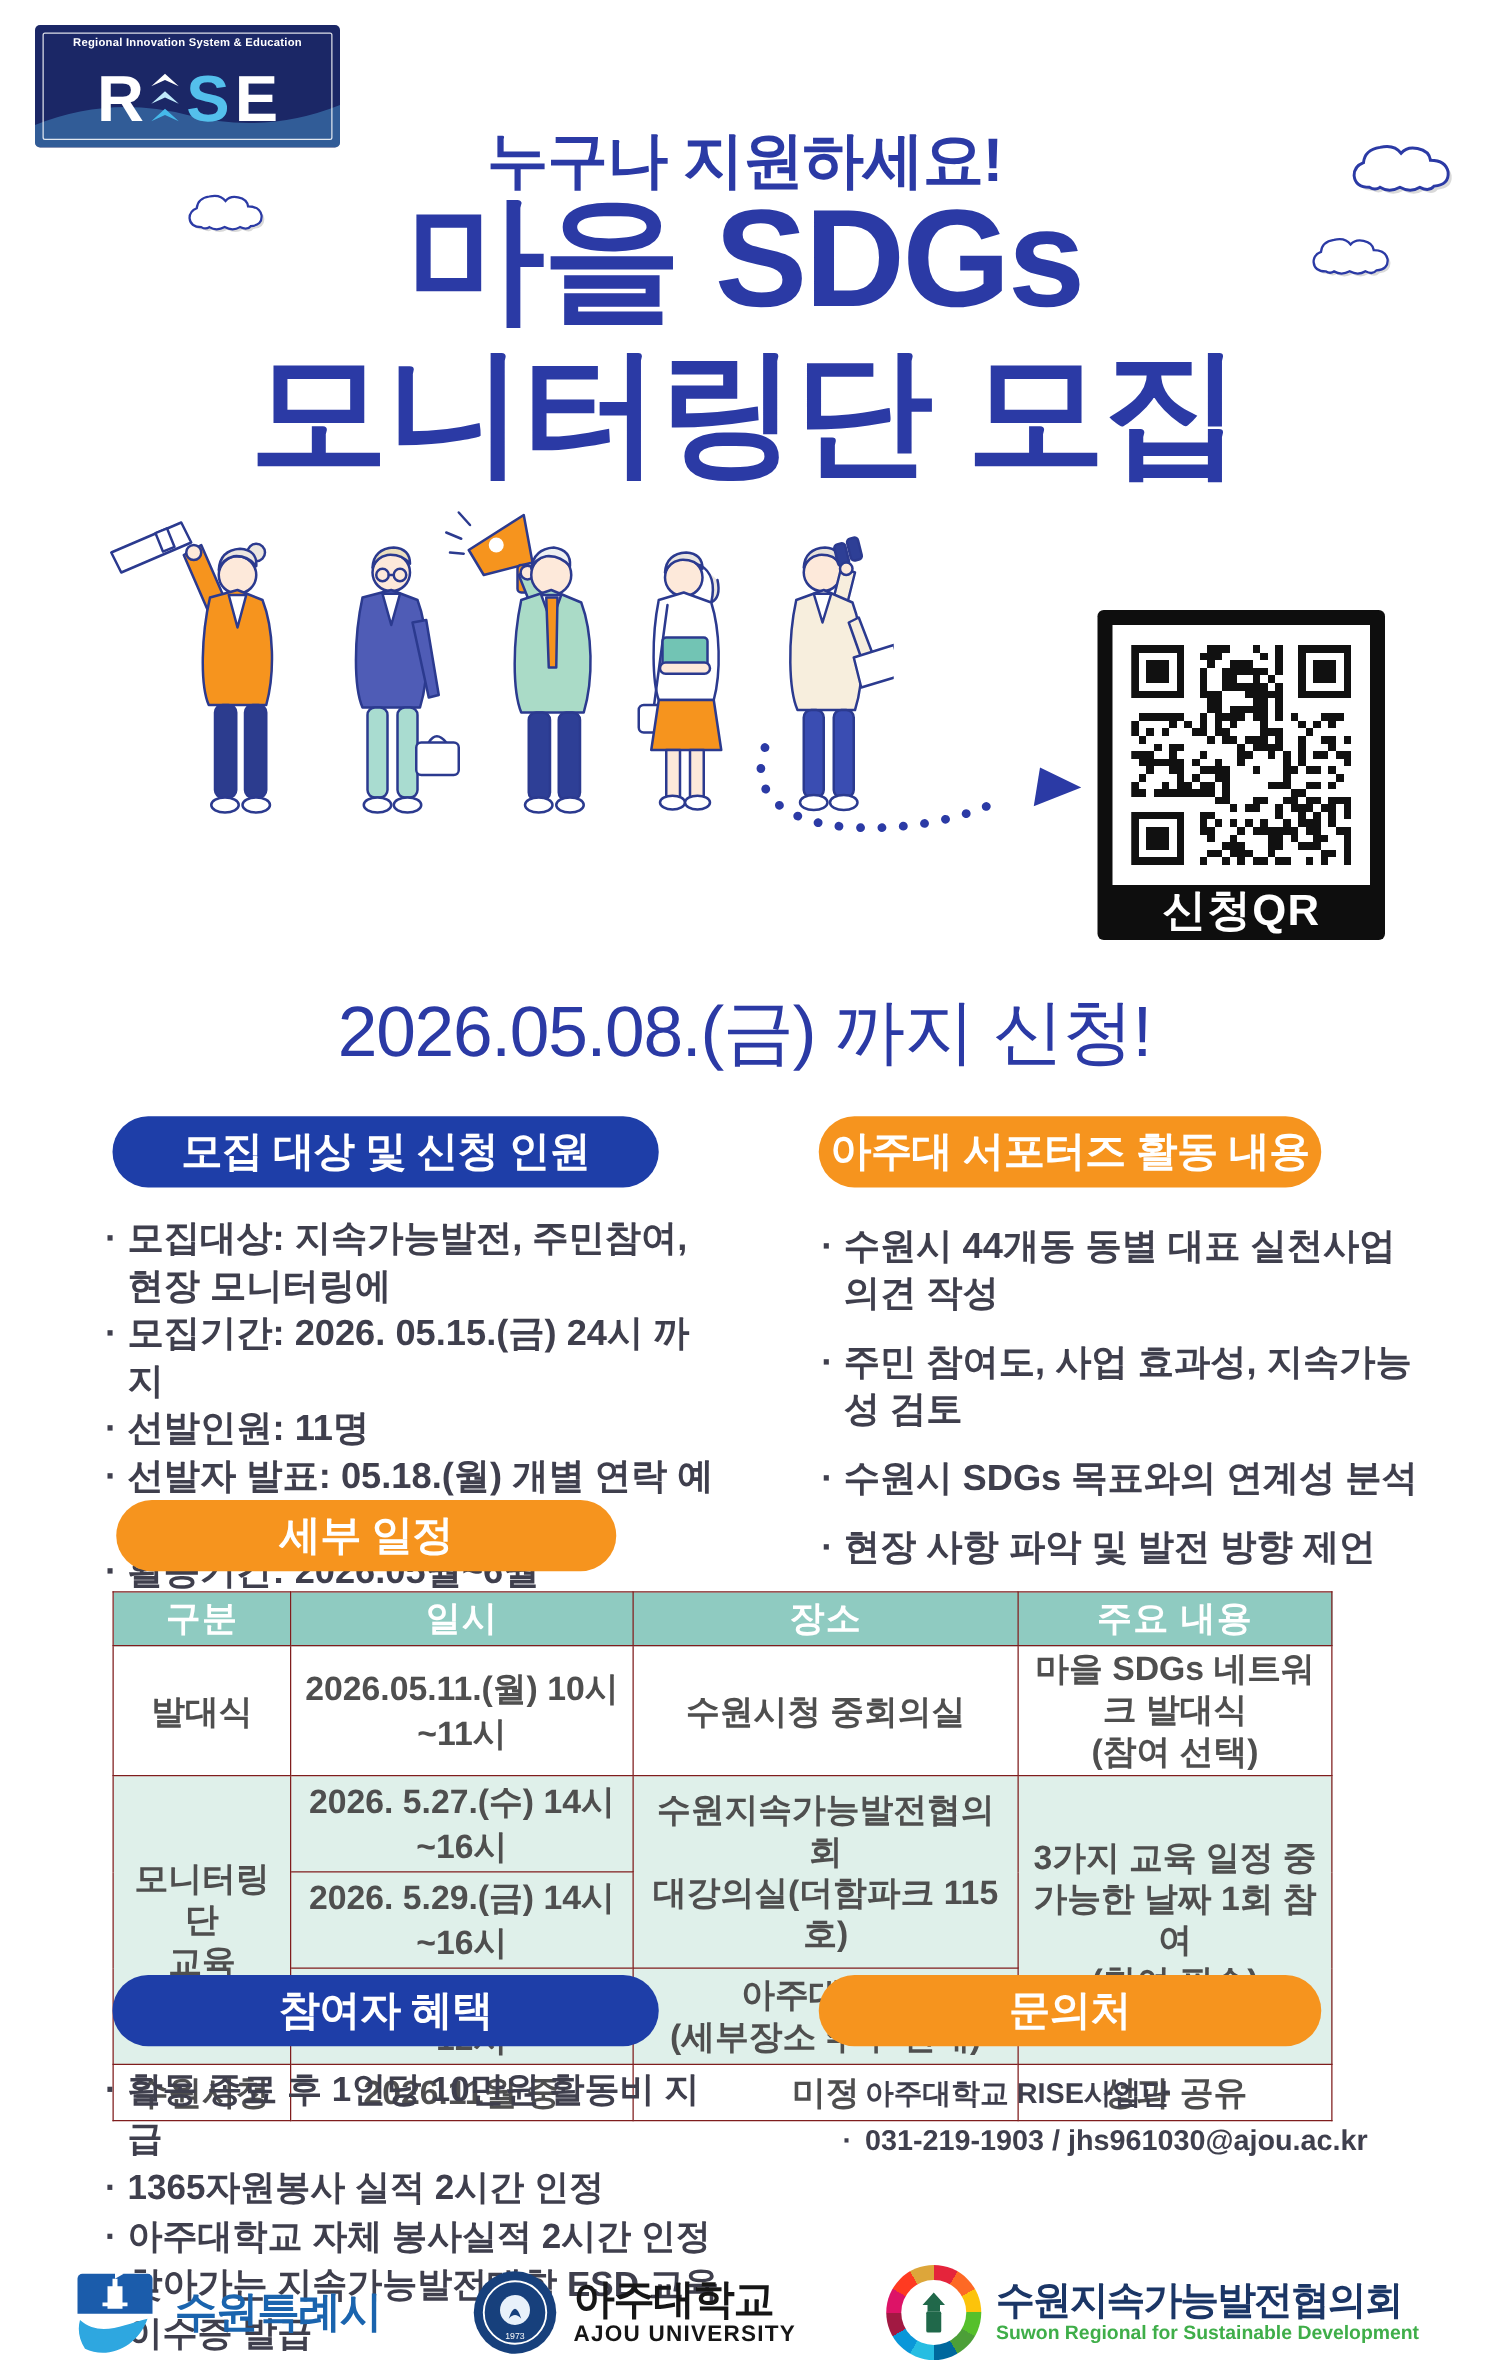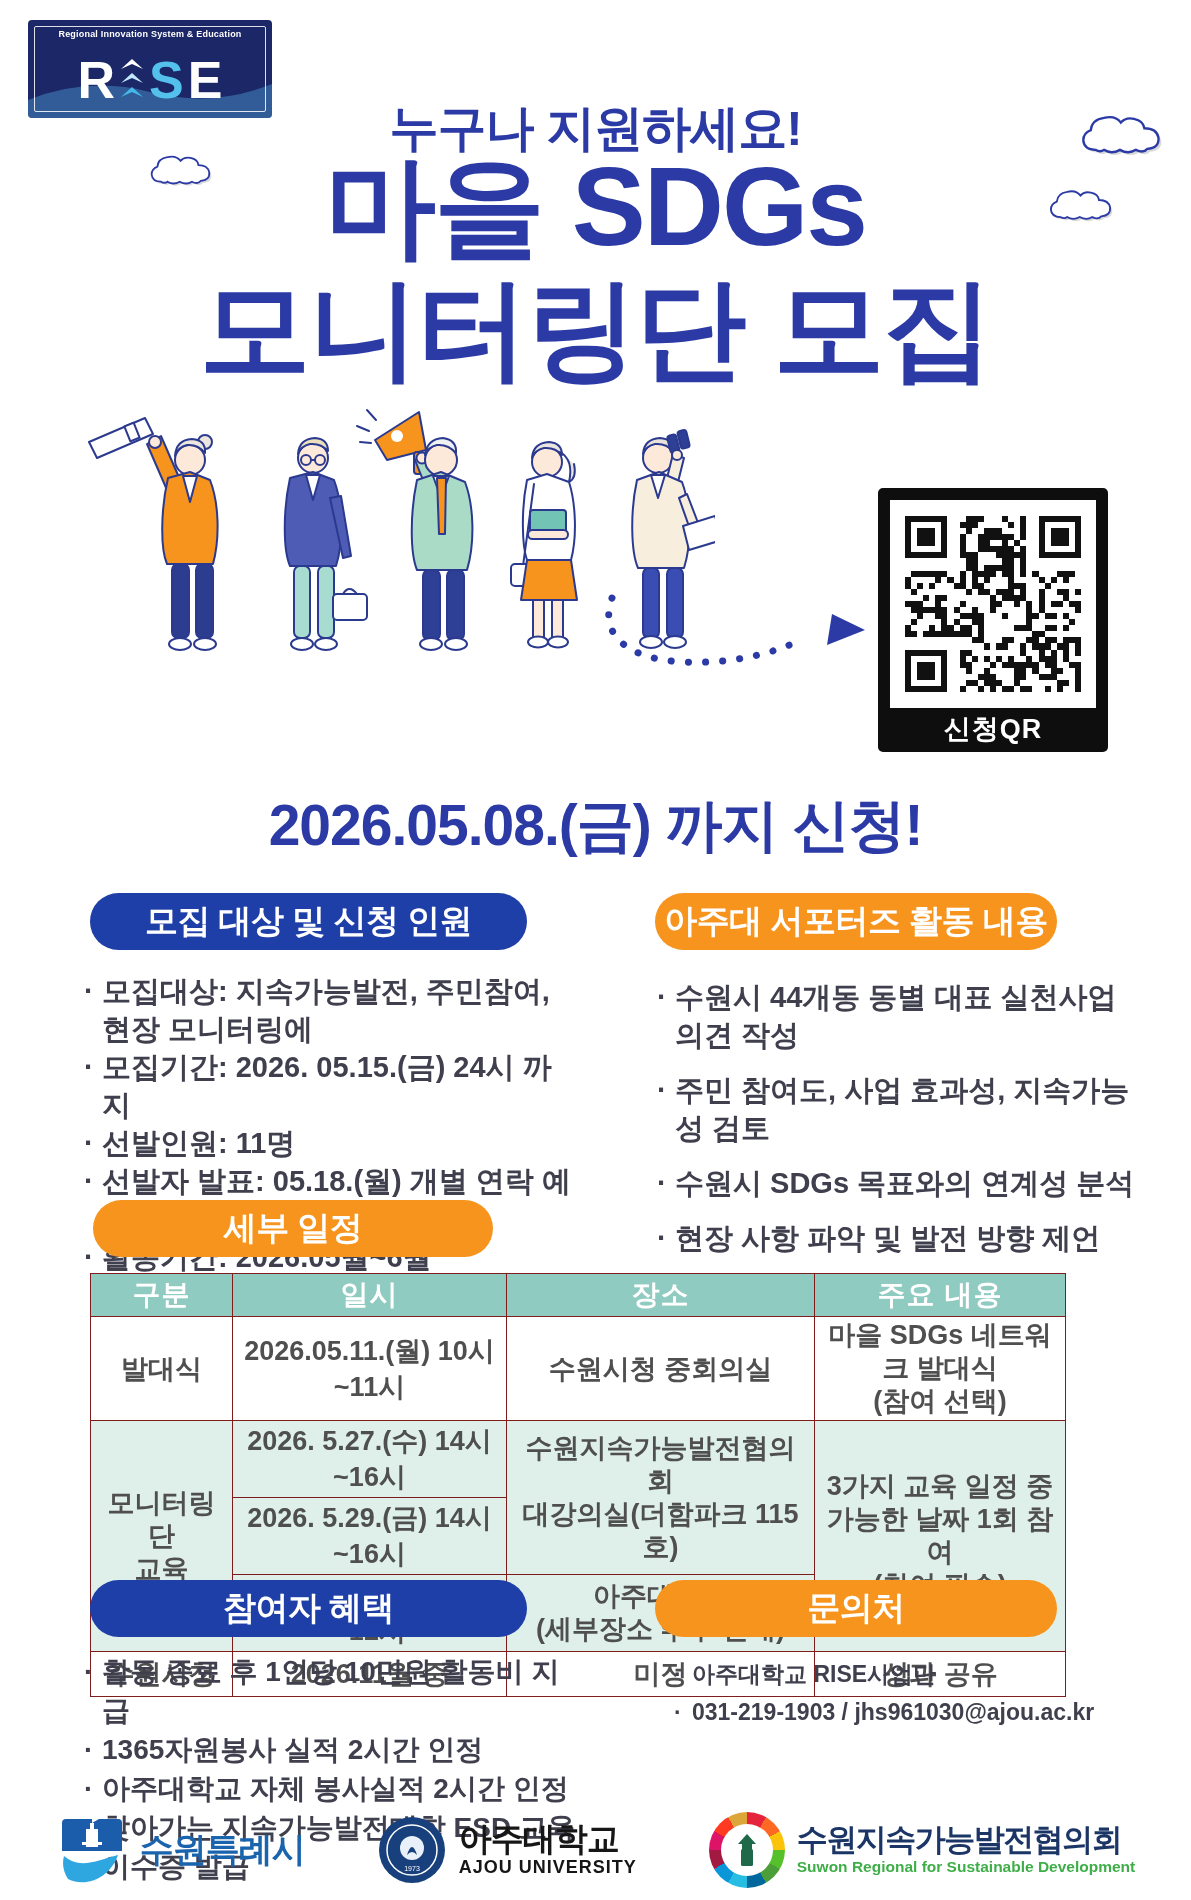--- a/index.html
+++ b/index.html
@@ -13,29 +13,29 @@
   .rise-letters{position:absolute;left:0;right:0;top:22px;bottom:0;display:flex;align-items:center;justify-content:center;gap:4px;font-weight:900;font-size:52px;color:#fff;line-height:1;}
   .rise-letters .lt-s{color:#54c0ec;}
   .rise-wave{position:absolute;left:0;bottom:0;width:100%;height:46px;}
 
   
   .cloud{position:absolute;}
 
   
   .subtitle{position:absolute;left:0;right:0;top:96px;text-align:center;font-size:49px;font-weight:900;color:#2b3aa5;letter-spacing:-1px;}
   .main-title{position:absolute;left:0;right:0;top:146px;text-align:center;font-weight:900;color:#2b3aa5;font-size:111px;line-height:1.1;letter-spacing:-2px;}
-  .deadline{position:absolute;left:0;right:0;top:788px;text-align:center;font-size:57px;font-weight:700;color:#2b3aa5;letter-spacing:-1px;}
+  .deadline{position:absolute;left:0;right:0;top:788px;text-align:center;font-size:57px;font-weight:400;color:#2b3aa5;letter-spacing:-1px;}
 
   
   .illustration{position:absolute;left:75px;top:398px;width:640px;height:268px;}
   .qr-arrow{position:absolute;left:590px;top:588px;width:290px;height:92px;}
   .qr-block{position:absolute;left:878px;top:488px;width:230px;height:264px;background:#0e0e0e;border-radius:5px;}
   .qr-inner{position:absolute;left:12px;top:12px;width:206px;height:208px;background:#fff;display:flex;align-items:center;justify-content:center;}
   .qr-inner svg{width:176px;height:176px;fill:#111;}
-  .qr-label{position:absolute;left:0;right:0;bottom:0;height:44px;color:#fff;font-size:27px;font-weight:800;text-align:center;line-height:42px;letter-spacing:1px;}
+  .qr-label{position:absolute;left:0;right:0;bottom:0;height:44px;color:#fff;font-size:35px;font-weight:800;text-align:center;line-height:42px;letter-spacing:1px;}
 
   
   .pill{position:absolute;height:57px;border-radius:29px;color:#fff;font-size:33px;font-weight:800;display:flex;align-items:center;justify-content:center;letter-spacing:-0.5px;}
   .pill.blue{background:#1e3ea8;}
   .pill.orange{background:#f6941e;}
   .pill-recruit{left:90px;top:893px;width:437px;}
   .pill-activity{left:655px;top:893px;width:402px;}
   .pill-schedule{left:93px;top:1200px;width:400px;}
   .pill-benefit{left:90px;top:1580px;width:437px;}
   .pill-contact{left:655px;top:1580px;width:402px;}

